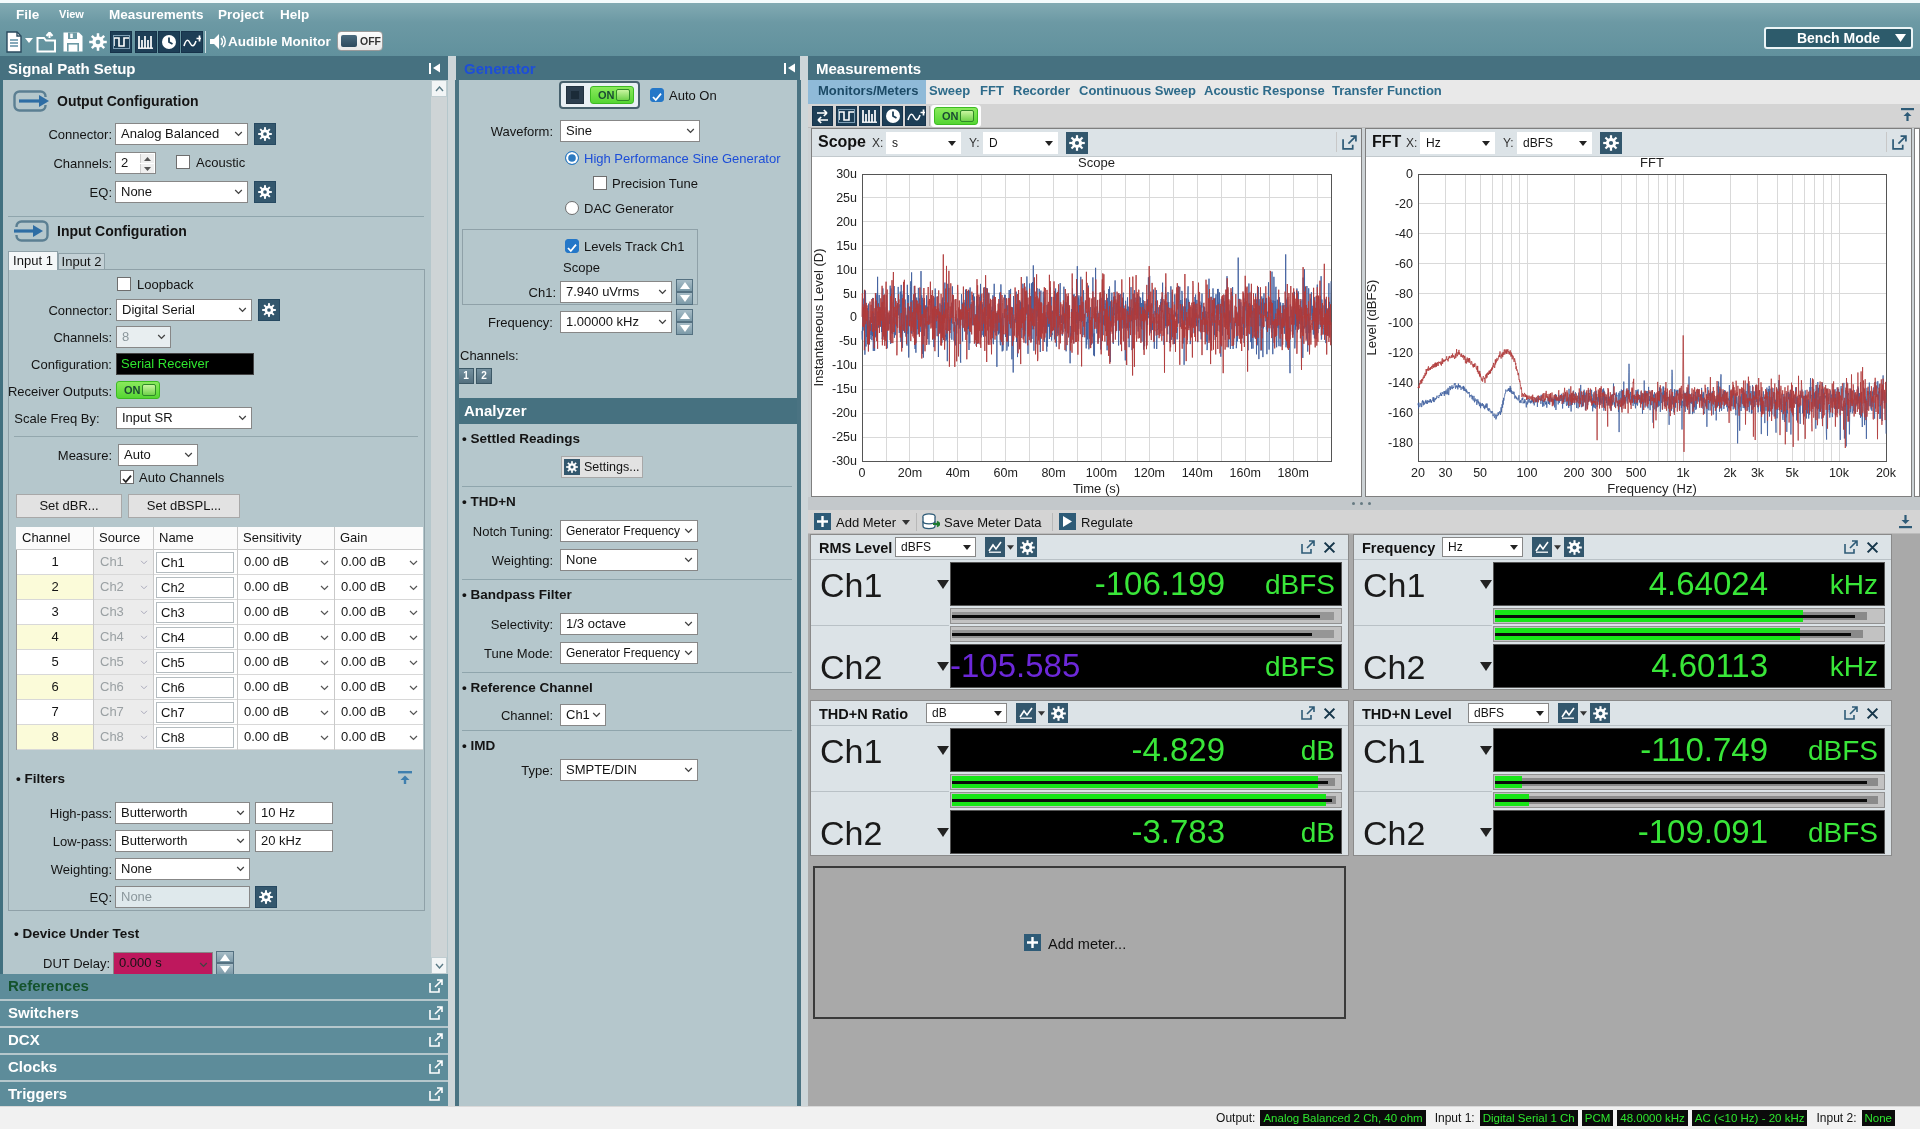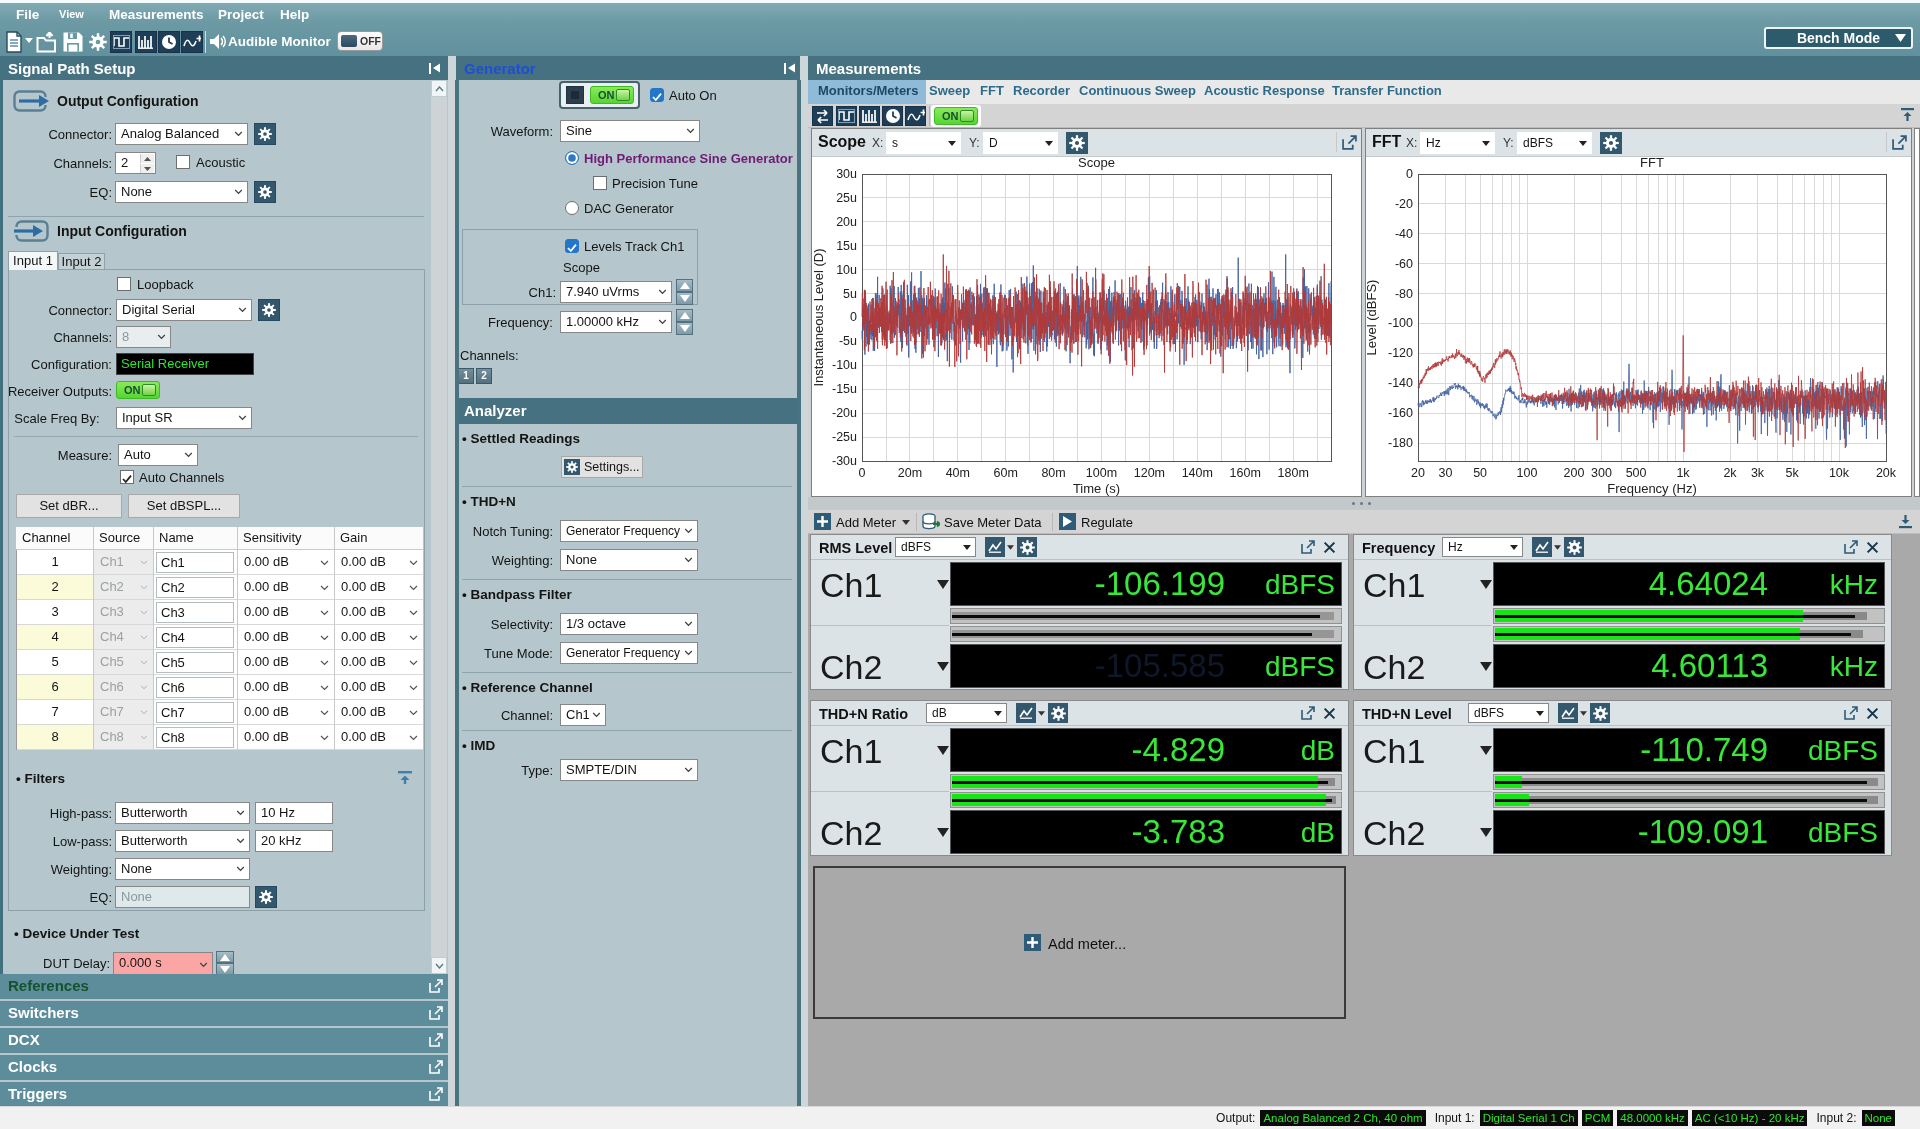--- a/index.html
+++ b/index.html
@@ -410,21 +410,21 @@
       <rect x="6.9" y="0.2" width="2.2" height="3.6" fill="#fff" transform="rotate(180 8 8)"></rect>
       <rect x="6.9" y="0.2" width="2.2" height="3.6" fill="#fff" transform="rotate(225 8 8)"></rect>
       <rect x="6.9" y="0.2" width="2.2" height="3.6" fill="#fff" transform="rotate(270 8 8)"></rect>
       <rect x="6.9" y="0.2" width="2.2" height="3.6" fill="#fff" transform="rotate(315 8 8)"></rect>
       <circle cx="8" cy="8" r="5.1" fill="#fff"></circle>
       <circle cx="8" cy="8" r="2.1" fill="#33576d"></circle>
     </svg>
   </div>
 <div style="position:absolute;left:14px;top:926px;font-size:13.5px;color:#141414;font-weight:bold;white-space:nowrap;line-height:1.15;">• Device Under Test</div>
 <div style="position:absolute;left:20px;top:957px;width:90px;font-size:13px;color:#141414;text-align:right;white-space:nowrap;line-height:1.15;">DUT Delay:</div>
-<div style="position:absolute;left:113px;top:952px;width:100px;height:26px;background:#fca5a5;border:1px solid #878787;font-size:13px;color:#141414;line-height:20px;padding-left:5px;white-space:nowrap;overflow:hidden">0.000 s<svg width="9" height="6" viewBox="0 0 9 6" style="position:absolute;right:4px;top:50%;margin-top:-3px">
+<div style="position:absolute;left:113px;top:952px;width:100px;height:26px;background:#be185d;border:1px solid #878787;font-size:13px;color:#141414;line-height:20px;padding-left:5px;white-space:nowrap;overflow:hidden">0.000 s<svg width="9" height="6" viewBox="0 0 9 6" style="position:absolute;right:4px;top:50%;margin-top:-3px">
       <polyline points="1.2,1 4.5,4.4 7.8,1" fill="none" stroke="#444" stroke-width="1.3"></polyline>
     </svg></div>
 <div style="position:absolute;left:216px;top:951px;width:18px;height:24px">
 <div style="position:absolute;left:0;top:0;width:18px;height:12px;background:linear-gradient(#a7bcc6,#7c9aa8);border:1px solid #557181;display:flex;align-items:center;justify-content:center">
       <svg width="10" height="7" viewBox="0 0 10 7">
         <polygon points="5,0 10,7 0,7" fill="#fff"></polygon>
       </svg>
     </div>
 <div style="position:absolute;left:0;top:12px;width:18px;height:12px;background:linear-gradient(#a7bcc6,#7c9aa8);border:1px solid #557181;display:flex;align-items:center;justify-content:center">
       <svg width="10" height="7" viewBox="0 0 10 7">
@@ -470,21 +470,21 @@
 <div style="position:absolute;left:590px;top:86px;width:44px;height:18px;background:linear-gradient(#8ae95c,#55d633);border:1px solid #3dbb22;border-radius:3px;color:#1c4a33;font-weight:bold;font-size:11px;line-height:16px;padding-left:7px">ON<div style="position:absolute;right:3px;top:2px;width:14px;height:12px;background:linear-gradient(#c9f5a0,#6fd24a);border:1px solid #2f8a28;border-radius:2px"></div></div>
 <div style="position:absolute;left:650px;top:88px;width:14px;height:14px;background:#2477c8;border:1px solid #2477c8;border-radius:3px"><svg width="12" height="12" viewBox="0 0 12 12">
       <polyline points="2,6 4.8,9 10,2.6" fill="none" stroke="#fff" stroke-width="1.8"></polyline>
     </svg></div>
 <div style="position:absolute;left:669px;top:89px;font-size:13px;color:#141414;font-weight:normal;white-space:nowrap;line-height:1.15;">Auto On</div>
 <div style="position:absolute;left:463px;top:125px;width:90px;font-size:13px;color:#141414;text-align:right;white-space:nowrap;line-height:1.15;">Waveform:</div>
 <div style="position:absolute;left:560px;top:120px;width:140px;height:22px;background:#fff;border:1px solid #878787;font-size:13px;color:#141414;line-height:20px;padding-left:5px;white-space:nowrap;overflow:hidden">Sine<svg width="9" height="6" viewBox="0 0 9 6" style="position:absolute;right:4px;top:50%;margin-top:-3px">
       <polyline points="1.2,1 4.5,4.4 7.8,1" fill="none" stroke="#444" stroke-width="1.3"></polyline>
     </svg></div>
 <div style="position:absolute;left:565px;top:151px;width:14px;height:14px;border-radius:50%;background:#2d7ac0;box-shadow:inset 0 0 0 2.2px #fff;border:1px solid #2d7ac0"></div>
-<div style="position:absolute;left:584px;top:152px;font-size:13px;color:#701a75;font-weight:bold;white-space:nowrap;line-height:1.15;">High Performance Sine Generator</div>
+<div style="position:absolute;left:584px;top:152px;font-size:13px;color:#1d4ed8;font-weight:normal;white-space:nowrap;line-height:1.15;">High Performance Sine Generator</div>
 <div style="position:absolute;left:593px;top:176px;width:14px;height:14px;background:#fff;border:1px solid #6e6e6e"></div>
 <div style="position:absolute;left:612px;top:177px;font-size:13px;color:#141414;font-weight:normal;white-space:nowrap;line-height:1.15;">Precision Tune</div>
 <div style="position:absolute;left:565px;top:201px;width:14px;height:14px;border-radius:50%;background:#fff;border:1px solid #6e6e6e"></div>
 <div style="position:absolute;left:584px;top:202px;font-size:13px;color:#141414;font-weight:normal;white-space:nowrap;line-height:1.15;">DAC Generator</div>
 <div style="left:462px;top:229px;width:236px;height:76px;border:1px solid #8fa1a8"></div>
 <div style="position:absolute;left:565px;top:239px;width:14px;height:14px;background:#2477c8;border:1px solid #2477c8;border-radius:3px"><svg width="12" height="12" viewBox="0 0 12 12">
       <polyline points="2,6 4.8,9 10,2.6" fill="none" stroke="#fff" stroke-width="1.8"></polyline>
     </svg></div>
 <div style="position:absolute;left:584px;top:240px;font-size:13px;color:#141414;font-weight:normal;white-space:nowrap;line-height:1.15;">Levels Track Ch1</div>
 <div style="position:absolute;left:563px;top:261px;font-size:13px;color:#141414;font-weight:normal;white-space:nowrap;line-height:1.15;">Scope</div>
@@ -901,21 +901,21 @@
 <div style="position:absolute;left:1230px;top:569px;width:105px;text-align:right;font-size:28px;color:#39e639;line-height:32px">dBFS</div>
 <div style="left:950px;top:608px;width:392px;height:16px;background:#c2c2c2;border:1px solid #919191"></div>
 <div style="left:952px;top:612px;width:382px;height:8px;background:#969696"></div>
 <div style="left:952px;top:614.5px;width:368px;height:3px;background:#0a0a0a"></div>
 <div style="position:absolute;left:820px;top:648px;font-size:34px;color:#1a1a1a;font-weight:normal;white-space:nowrap;line-height:1.15;">Ch2</div>
 <svg style="position:absolute;left:937px;top:662px" width="12" height="9" viewBox="0 0 12 9">
     <polygon points="0,0 12,0 6,9" fill="#222"></polygon>
   </svg>
 <div style="left:950px;top:644px;width:392px;height:44px;background:#000;border:1px solid #555"></div>
 <div style="position:absolute;right:6px;top:4px;font-size:33px;color:#39e639;line-height:38px;left:auto"></div>
-<div style="position:absolute;left:950px;top:647px;width:275px;text-align:right;font-size:33px;color:#0f172a;line-height:38px">-105.585</div>
+<div style="position:absolute;left:950px;top:647px;width:275px;text-align:left;font-size:33px;color:#6d28d9;line-height:38px">-105.585</div>
 <div style="position:absolute;left:1230px;top:651px;width:105px;text-align:right;font-size:28px;color:#39e639;line-height:32px">dBFS</div>
 <div style="left:950px;top:626px;width:392px;height:16px;background:#c2c2c2;border:1px solid #919191"></div>
 <div style="left:952px;top:630px;width:382px;height:8px;background:#969696"></div>
 <div style="left:952px;top:632.5px;width:360px;height:3px;background:#0a0a0a"></div>
 <div style="left:811px;top:625px;width:138px;height:1px;background:#b9c1c6"></div>
 <div style="left:1353px;top:534px;width:539px;height:156px;background:#dce3e7;border:1px solid #8a8a8a"></div>
 <div style="left:1354px;top:535px;width:537px;height:25px;background:#dce3e7;border-bottom:1px solid #b9c1c6"></div>
 <div style="position:absolute;left:1362px;top:540px;font-size:14.5px;color:#111;font-weight:bold;white-space:nowrap;line-height:1.15;">Frequency</div>
 <div style="position:absolute;left:1442px;top:537px;width:81px;height:20px;background:#fff;border:1px solid #878787;font-size:12px;color:#141414;line-height:18px;padding-left:5px;white-space:nowrap;overflow:hidden">Hz<svg width="8" height="5" viewBox="0 0 8 5" style="position:absolute;right:4px;top:50%;margin-top:-2px">
       <polygon points="0,0 8,0 4,5" fill="#222"></polygon>

